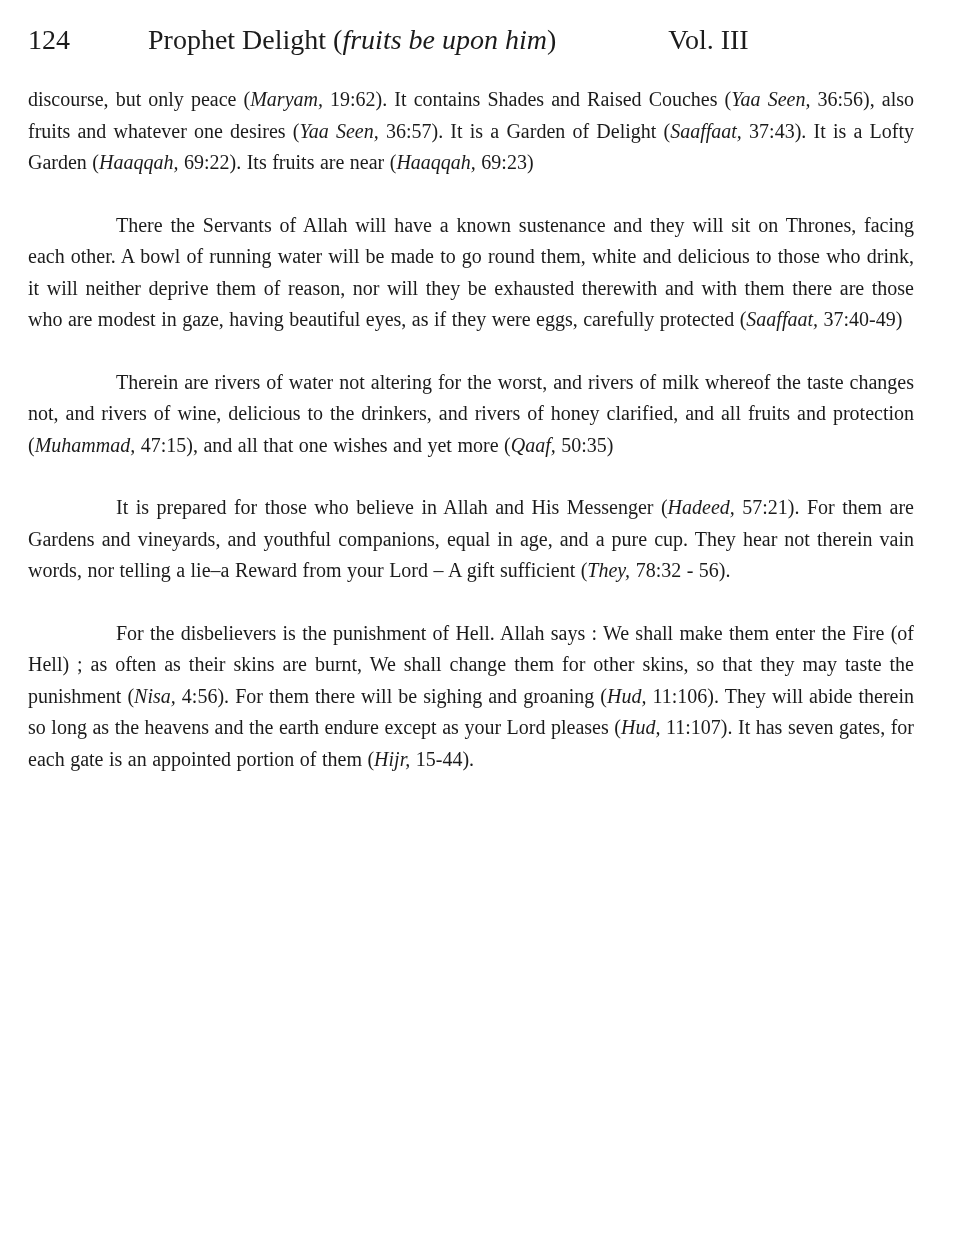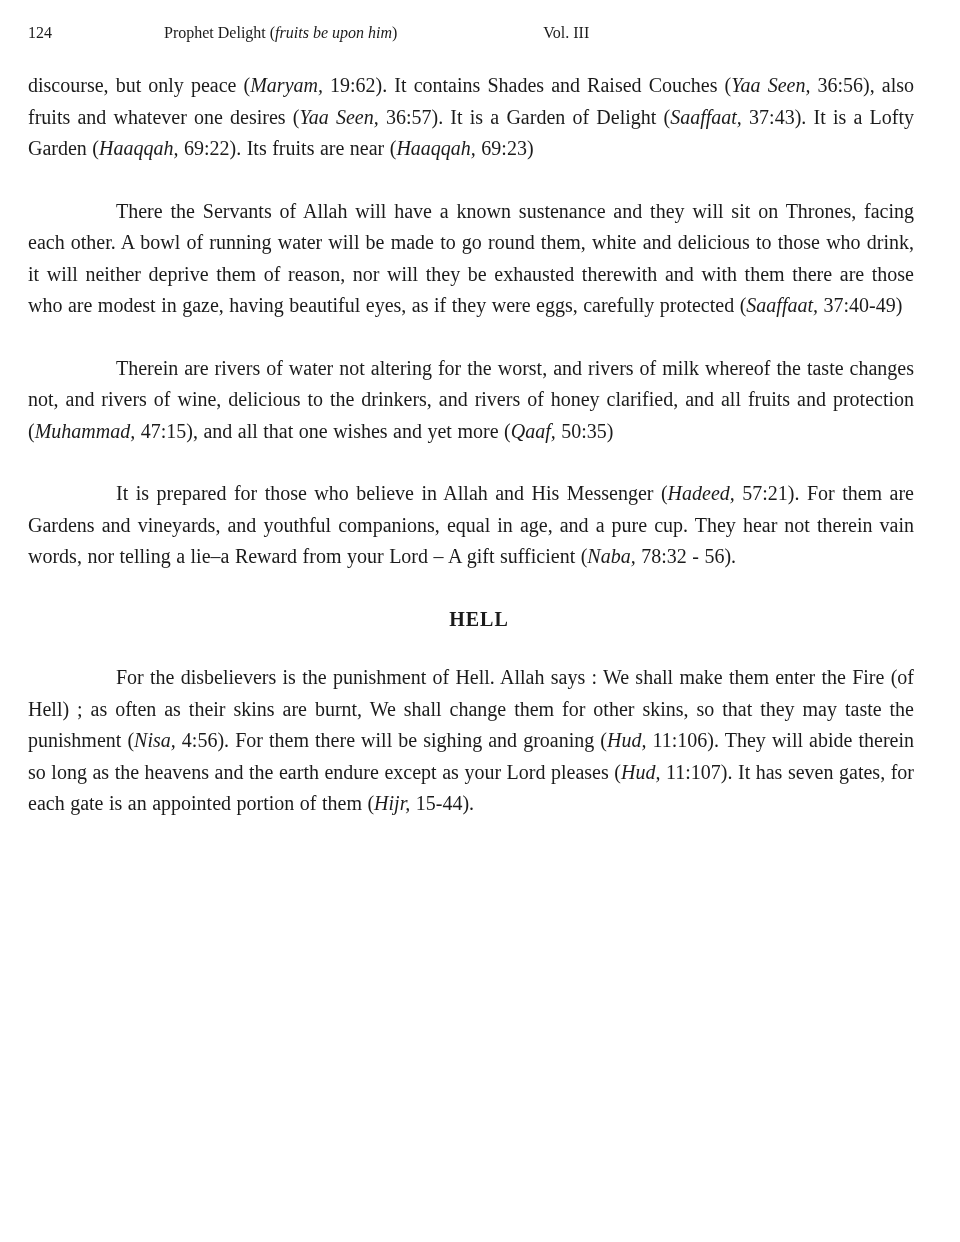--- a/index.html
+++ b/index.html
@@ -17,24 +17,23 @@
   .page {
     box-sizing: border-box;
     width: 960px;
     min-height: 1242px;
     padding: 24px 30px 40px 28px;
     background: #ffffff;
   }
   .page-header {
     display: flex;
     align-items: baseline;
-    font-size: 16px;
+    font-size: 28px;
     margin-bottom: 28px;
     white-space: nowrap;
-    gap: 34px;
   }
   .page-num {
     flex: 0 0 auto;
   }
   .running-title {
     flex: 0 0 auto;
     margin-left: 78px;
   }
   .volume {
     flex: 0 0 auto;
@@ -74,20 +73,19 @@
     <span class="volume">Vol. III</span>
   </header>
 
   <main class="body-text">
     <p><span>discourse, but only peace (</span><span class="it">Maryam,</span><span> 19:62). It contains Shades and Raised Couches (</span><span class="it">Yaa Seen,</span><span> 36:56), also fruits and whatever one desires (</span><span class="it">Yaa Seen,</span><span> 36:57). It is a Garden of Delight (</span><span class="it">Saaffaat,</span><span> 37:43). It is a Lofty Garden (</span><span class="it">Haaqqah,</span><span> 69:22). Its fruits are near (</span><span class="it">Haaqqah,</span><span> 69:23)</span></p>
 
     <p class="indent"><span>There the Servants of Allah will have a known sustenance and they will sit on Thrones, facing each other. A bowl of running water will be made to go round them, white and delicious to those who drink, it will neither deprive them of reason, nor will they be exhausted therewith and with them there are those who are modest in gaze, having beautiful eyes, as if they were eggs, carefully protected (</span><span class="it">Saaffaat,</span><span> 37:40-49)</span></p>
 
     <p class="indent"><span>Therein are rivers of water not altering for the worst, and rivers of milk whereof the taste changes not, and rivers of wine, delicious to the drinkers, and rivers of honey clarified, and all fruits and protection (</span><span class="it">Muhammad,</span><span> 47:15), and all that one wishes and yet more (</span><span class="it">Qaaf,</span><span> 50:35)</span></p>
 
-    <p class="indent"><span>It is prepared for those who believe in Allah and His Messenger (</span><span class="it">Hadeed,</span><span> 57:21). For them are Gardens and vineyards, and youthful companions, equal in age, and a pure cup. They hear not therein vain words, nor telling a lie–a Reward from your Lord – A gift sufficient (</span><span class="it">Naba,</span><span> 78:32 - 56).</span></p>
+    <p class="indent"><span>It is prepared for those who believe in Allah and His Messenger (</span><span class="it">Hadeed,</span><span> 57:21). For them are Gardens and vineyards, and youthful companions, equal in age, and a pure cup. They hear not therein vain words, nor telling a lie–a Reward from your Lord – A gift sufficient (</span><span class="it">They,</span><span> 78:32 - 56).</span></p>
 
-    <h2 class="section-heading">HELL</h2>
 
     <p class="indent"><span>For the disbelievers is the punishment of Hell. Allah says : We shall make them enter the Fire (of Hell) ; as often as their skins are burnt, We shall change them for other skins, so that they may taste the punishment (</span><span class="it">Nisa,</span><span> 4:56). For them there will be sighing and groaning (</span><span class="it">Hud,</span><span> 11:106). They will abide therein so long as the heavens and the earth endure except as your Lord pleases (</span><span class="it">Hud,</span><span> 11:107). It has seven gates, for each gate is an appointed portion of them (</span><span class="it">Hijr,</span><span> 15-44).</span></p>
   </main>
 
 </div>
 
 </body></html>

